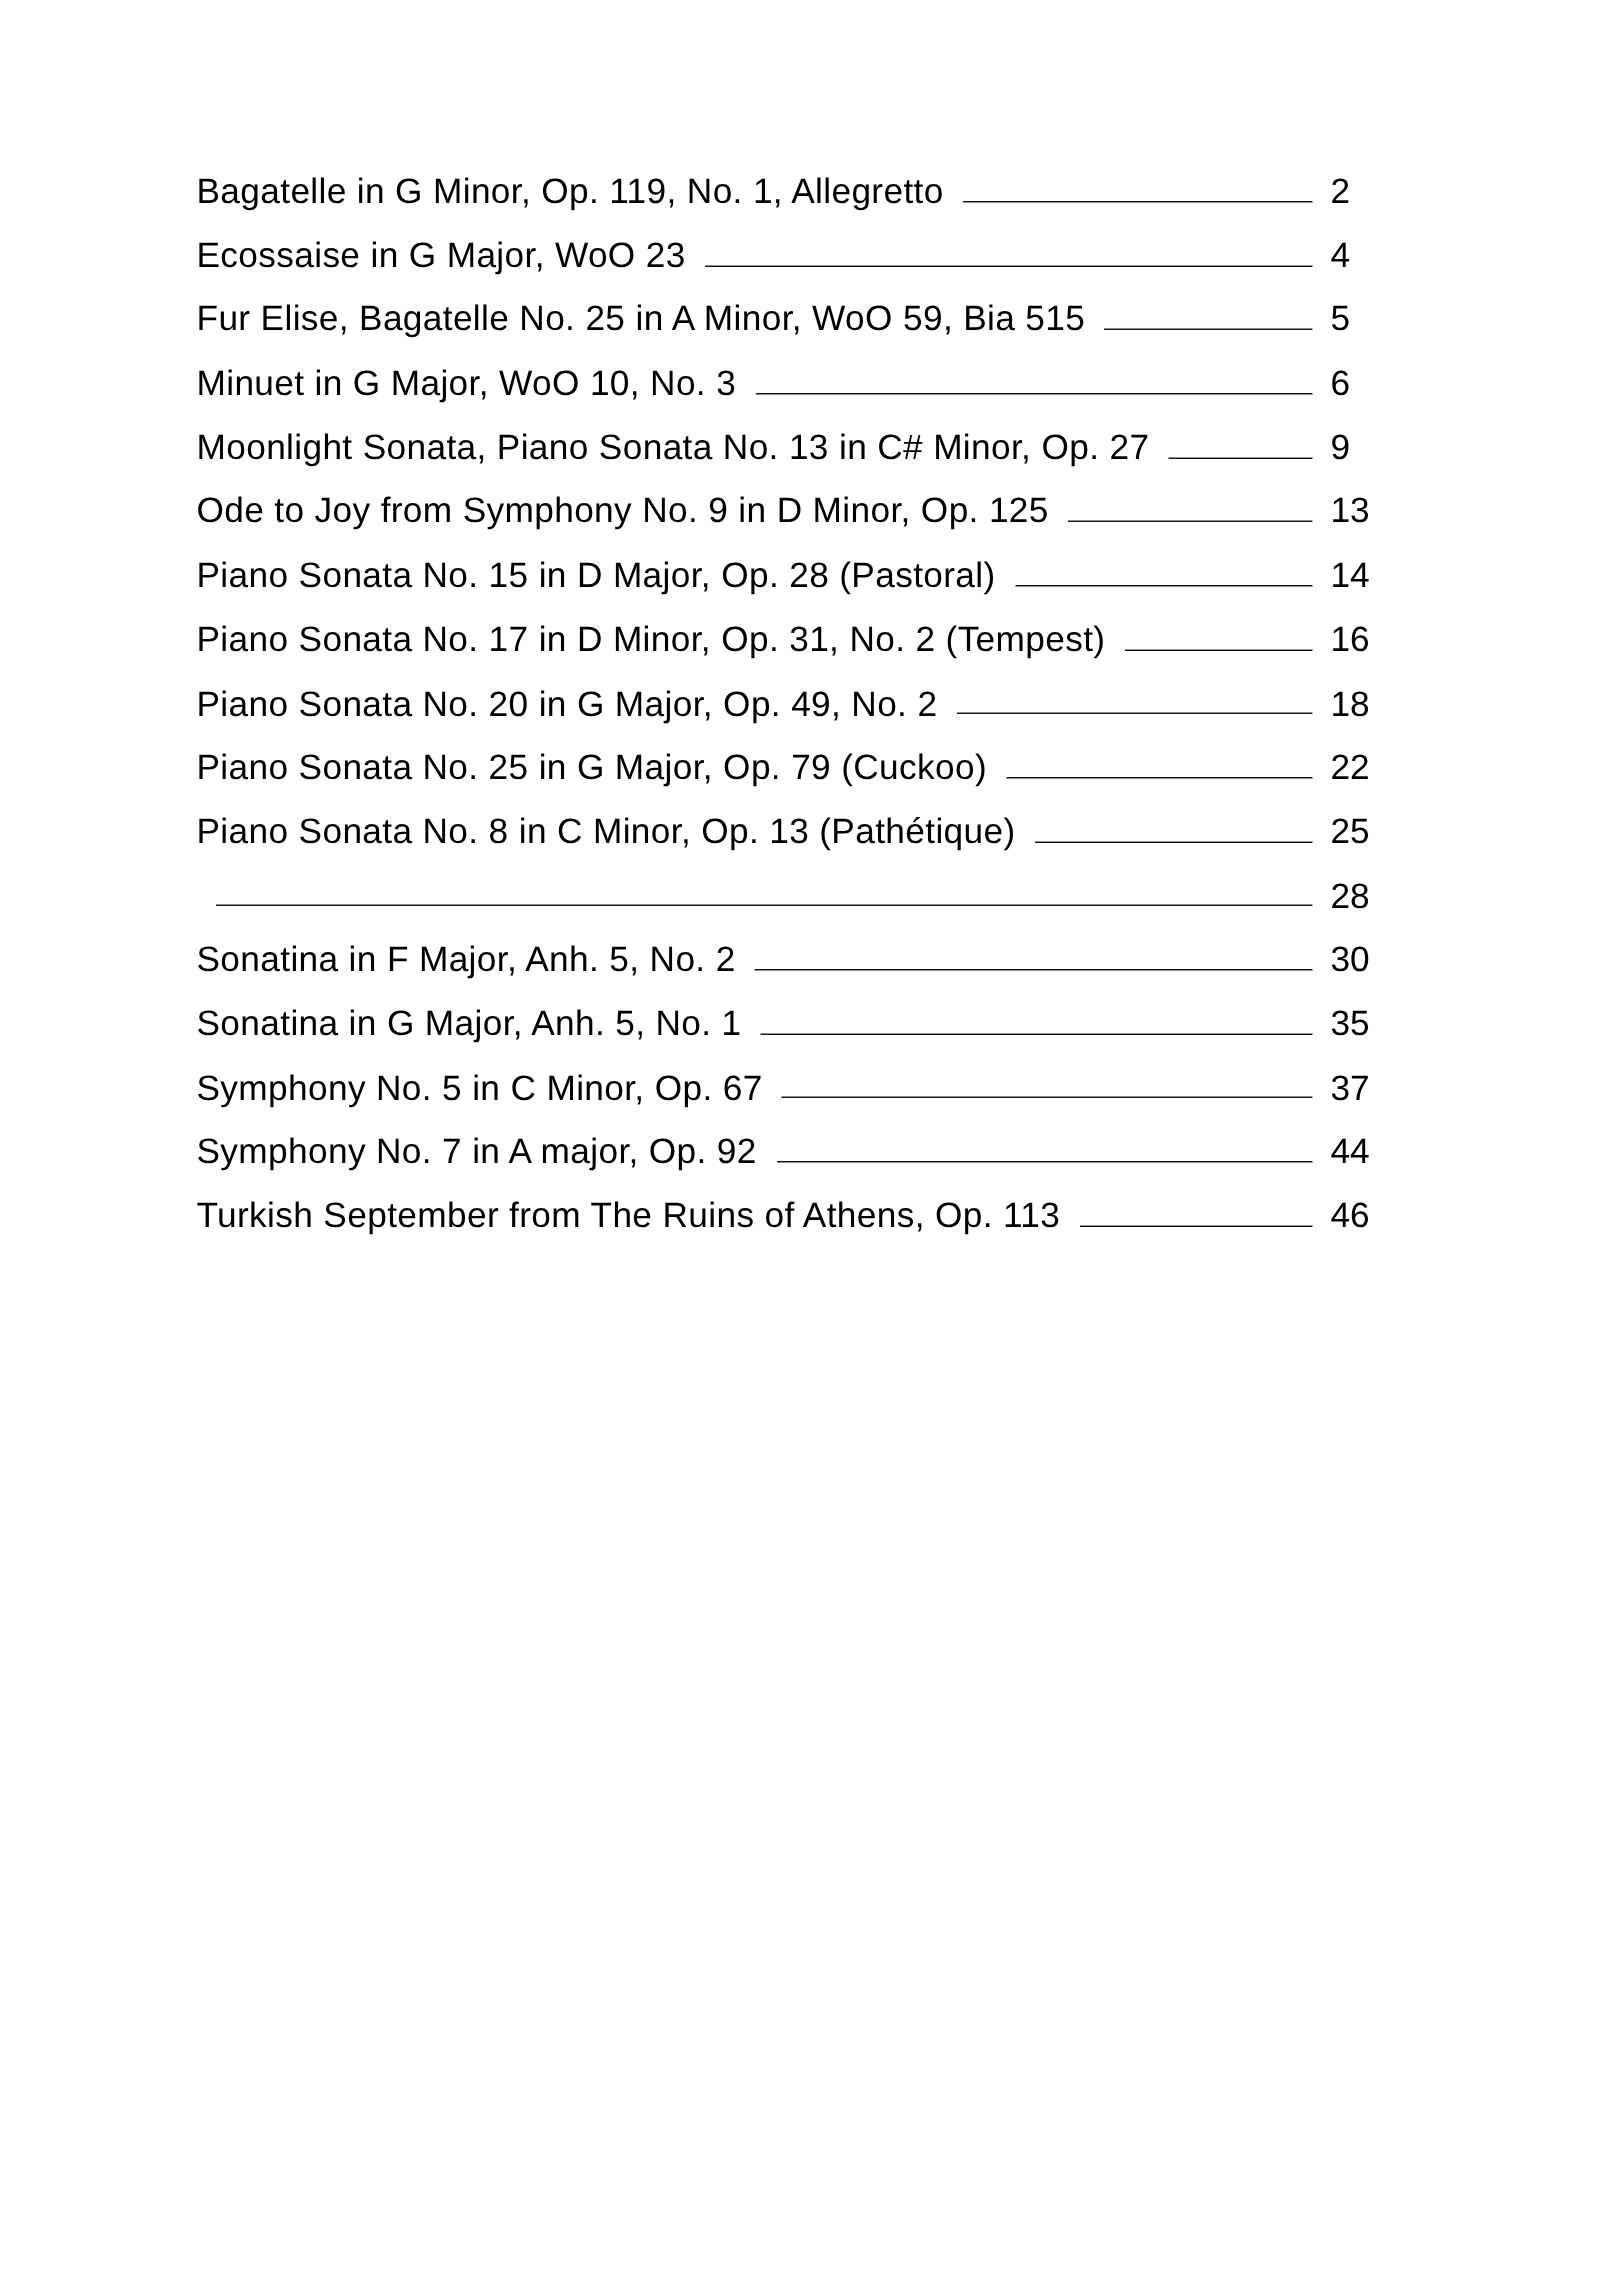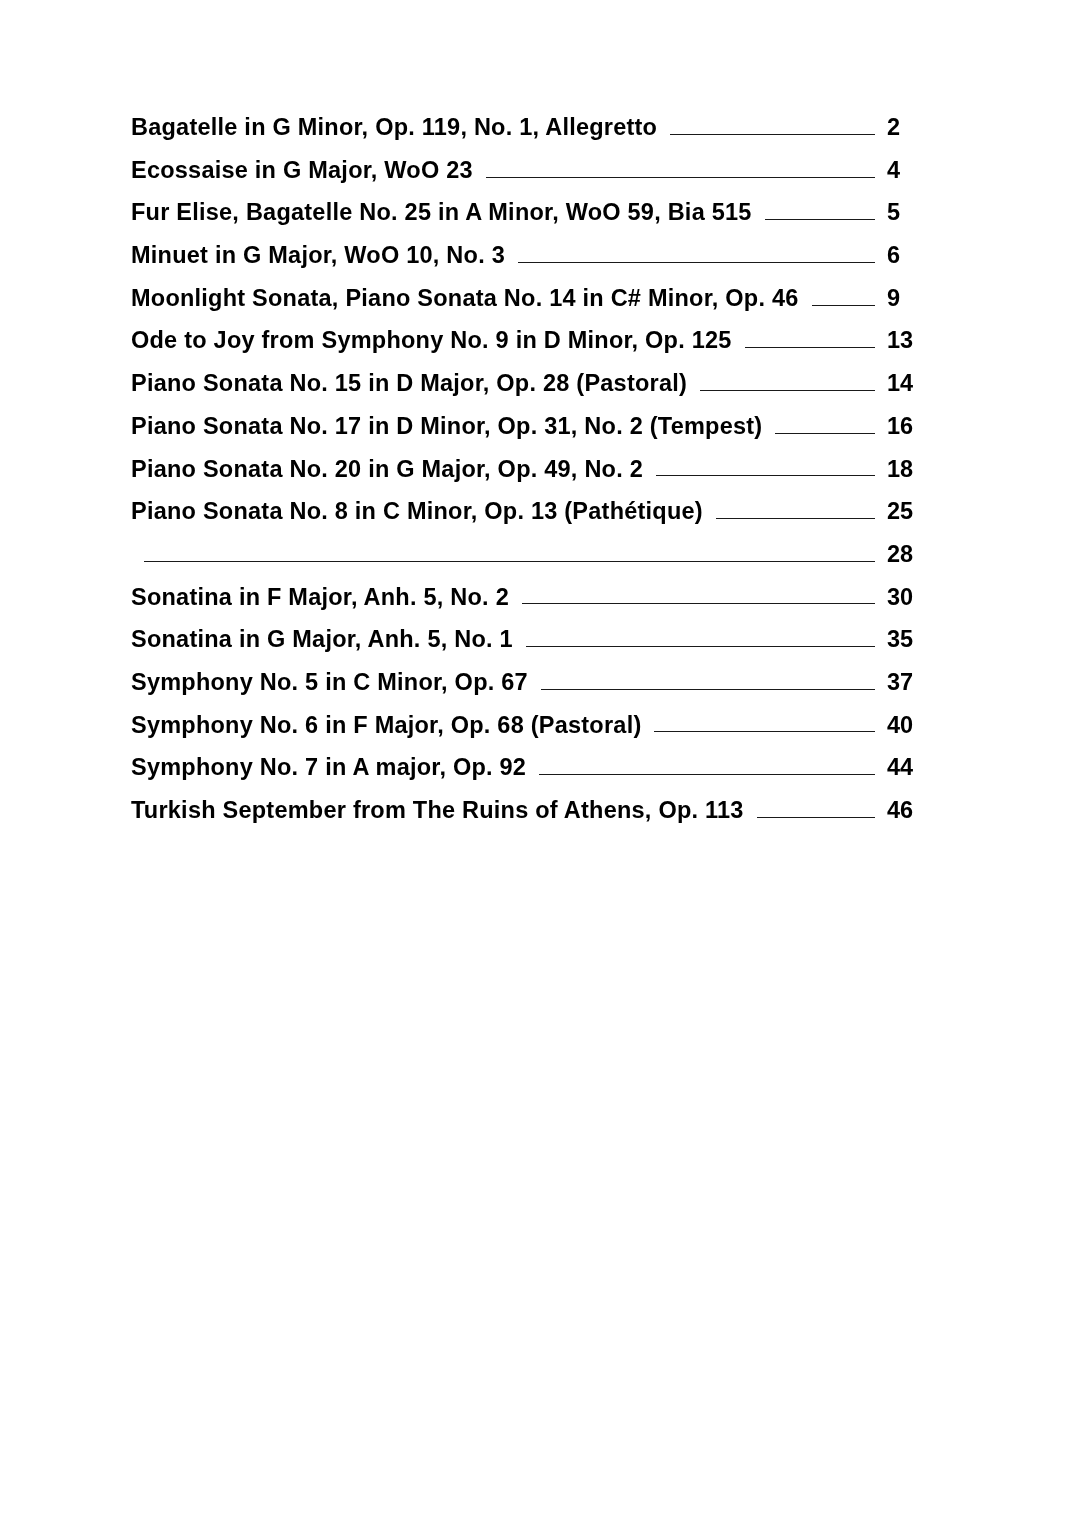--- a/index.html
+++ b/index.html
@@ -30,21 +30,20 @@
     width: 800px;
   }
 
   .toc-entry {
     display: flex;
     align-items: center;
     height: 42.7px;
     font-size: 23.5px;
     line-height: 42.7px;
     white-space: nowrap;
-    font-weight: bold;
   }
 
   .entry-title {
     flex: 0 0 auto;
     letter-spacing: 0.01em;
   }
 
   .leader {
     flex: 1 1 auto;
     position: relative;
@@ -88,21 +87,21 @@
         <span class="entry-title">Fur Elise, Bagatelle No. 25 in A Minor, WoO 59, Bia 515</span>
         <span class="leader"></span>
         <span class="entry-page">5</span>
       </div>
       <div class="toc-entry">
         <span class="entry-title">Minuet in G Major, WoO 10, No. 3</span>
         <span class="leader"></span>
         <span class="entry-page">6</span>
       </div>
       <div class="toc-entry">
-        <span class="entry-title">Moonlight Sonata, Piano Sonata No. 14 in C# Minor, Op. 46</span>
+        <span class="entry-title">Moonlight Sonata, Piano Sonata No. 13 in C# Minor, Op. 27</span>
         <span class="leader"></span>
         <span class="entry-page">9</span>
       </div>
       <div class="toc-entry">
         <span class="entry-title">Ode to Joy from Symphony No. 9 in D Minor, Op. 125</span>
         <span class="leader"></span>
         <span class="entry-page">13</span>
       </div>
       <div class="toc-entry">
         <span class="entry-title">Piano Sonata No. 15 in D Major, Op. 28 (Pastoral)</span>
@@ -111,20 +110,25 @@
       </div>
       <div class="toc-entry">
         <span class="entry-title">Piano Sonata No. 17 in D Minor, Op. 31, No. 2 (Tempest)</span>
         <span class="leader"></span>
         <span class="entry-page">16</span>
       </div>
       <div class="toc-entry">
         <span class="entry-title">Piano Sonata No. 20 in G Major, Op. 49, No. 2</span>
         <span class="leader"></span>
         <span class="entry-page">18</span>
+      </div>
+      <div class="toc-entry">
+        <span class="entry-title">Piano Sonata No. 25 in G Major, Op. 79 (Cuckoo)</span>
+        <span class="leader"></span>
+        <span class="entry-page">22</span>
       </div>
       <div class="toc-entry">
         <span class="entry-title">Piano Sonata No. 8 in C Minor, Op. 13 (Pathétique)</span>
         <span class="leader"></span>
         <span class="entry-page">25</span>
       </div>
       <div class="toc-entry">
         <span class="leader"></span>
         <span class="entry-page">28</span>
       </div>
@@ -137,25 +141,20 @@
         <span class="entry-title">Sonatina in G Major, Anh. 5, No. 1</span>
         <span class="leader"></span>
         <span class="entry-page">35</span>
       </div>
       <div class="toc-entry">
         <span class="entry-title">Symphony No. 5 in C Minor, Op. 67</span>
         <span class="leader"></span>
         <span class="entry-page">37</span>
       </div>
       <div class="toc-entry">
-        <span class="entry-title">Symphony No. 6 in F Major, Op. 68 (Pastoral)</span>
-        <span class="leader"></span>
-        <span class="entry-page">40</span>
-      </div>
-      <div class="toc-entry">
         <span class="entry-title">Symphony No. 7 in A major, Op. 92</span>
         <span class="leader"></span>
         <span class="entry-page">44</span>
       </div>
       <div class="toc-entry">
         <span class="entry-title">Turkish September from The Ruins of Athens, Op. 113</span>
         <span class="leader"></span>
         <span class="entry-page">46</span>
       </div>
     </div>

